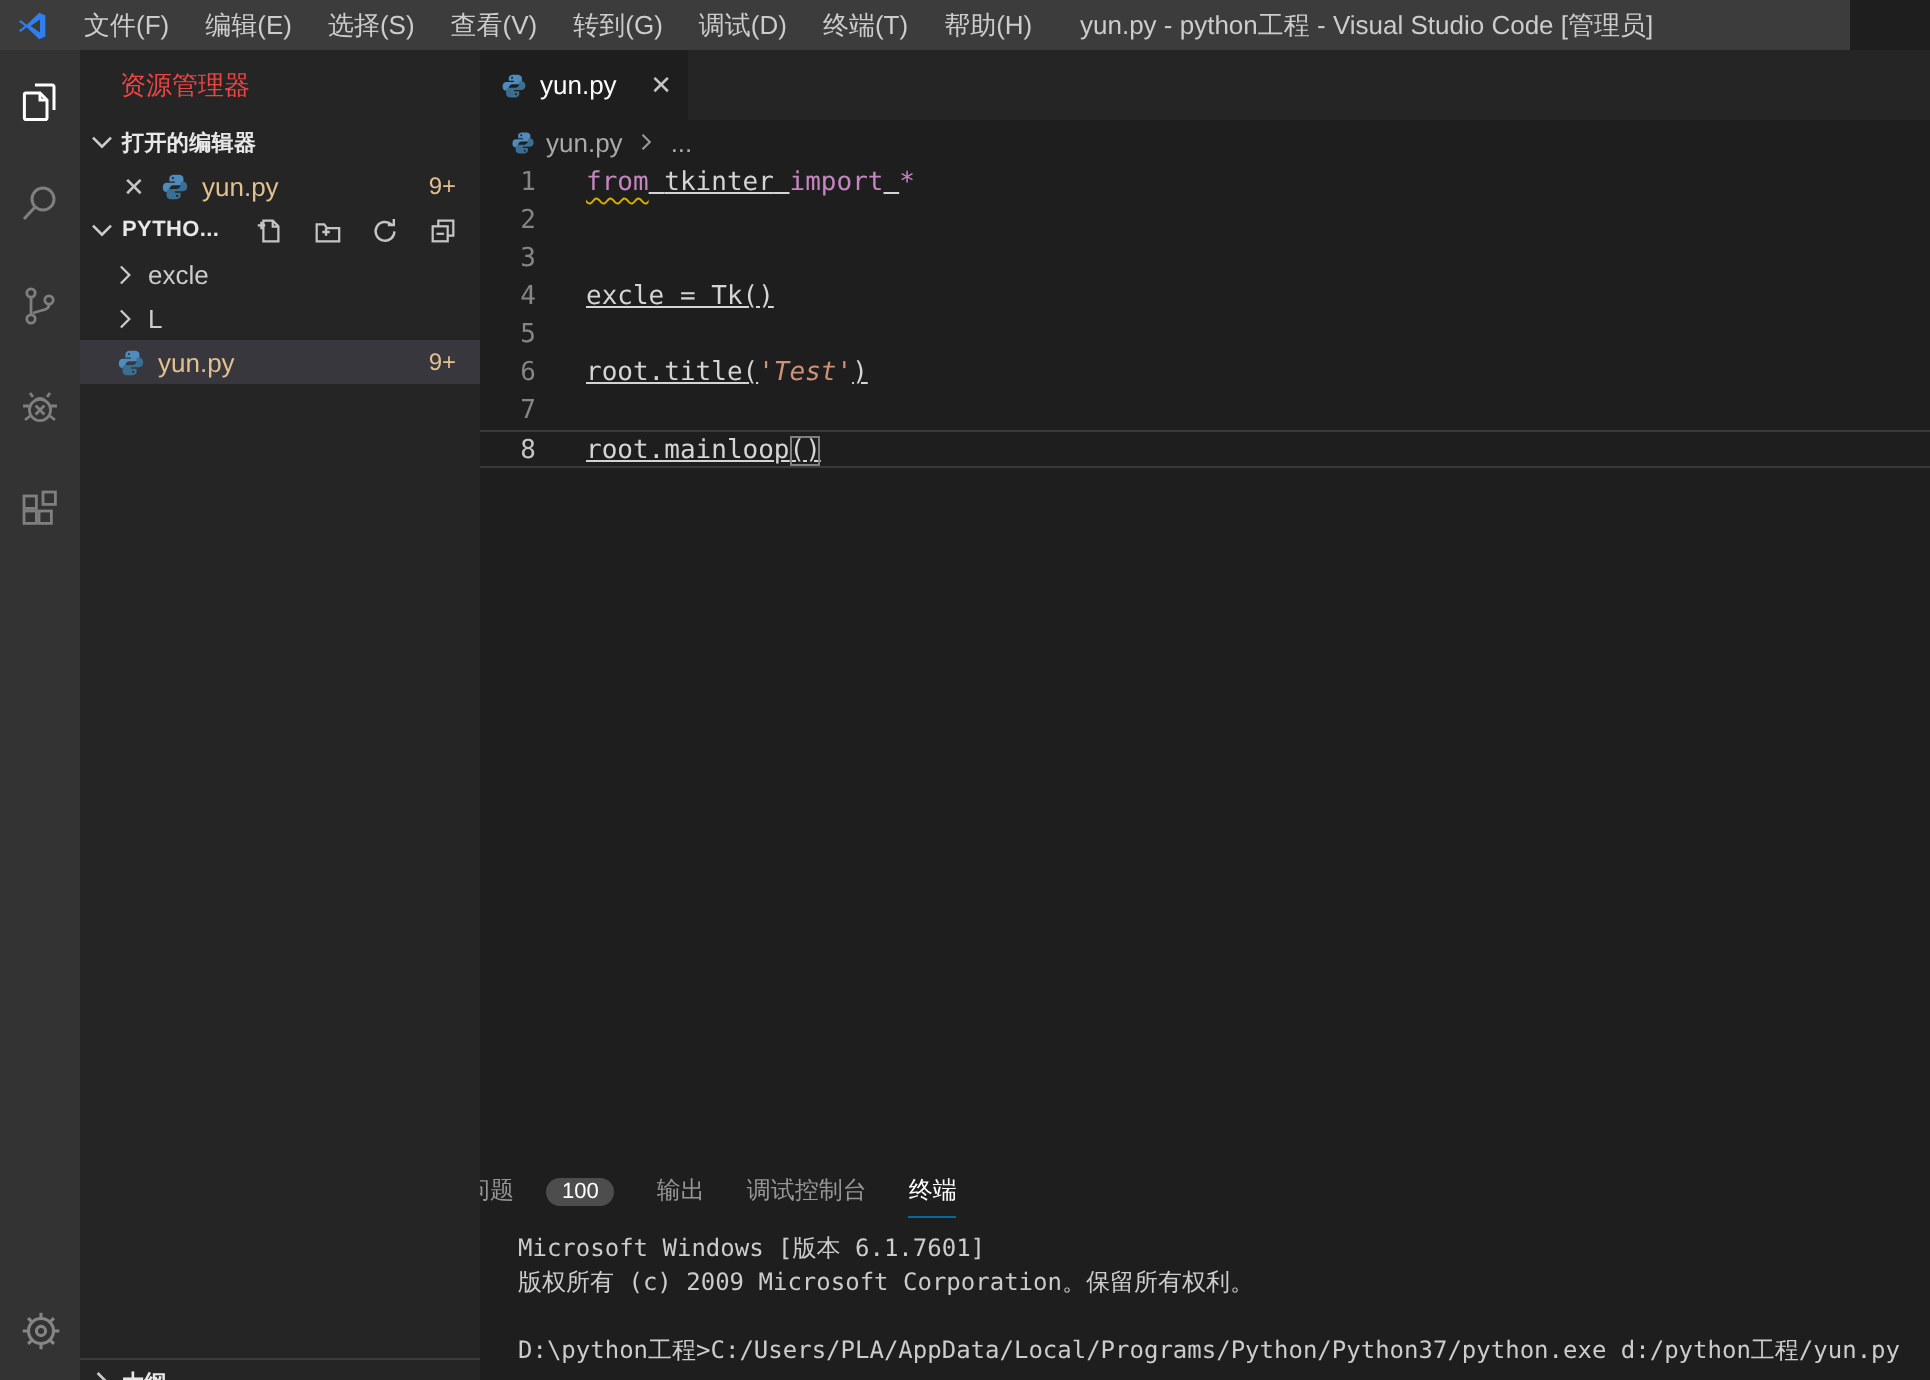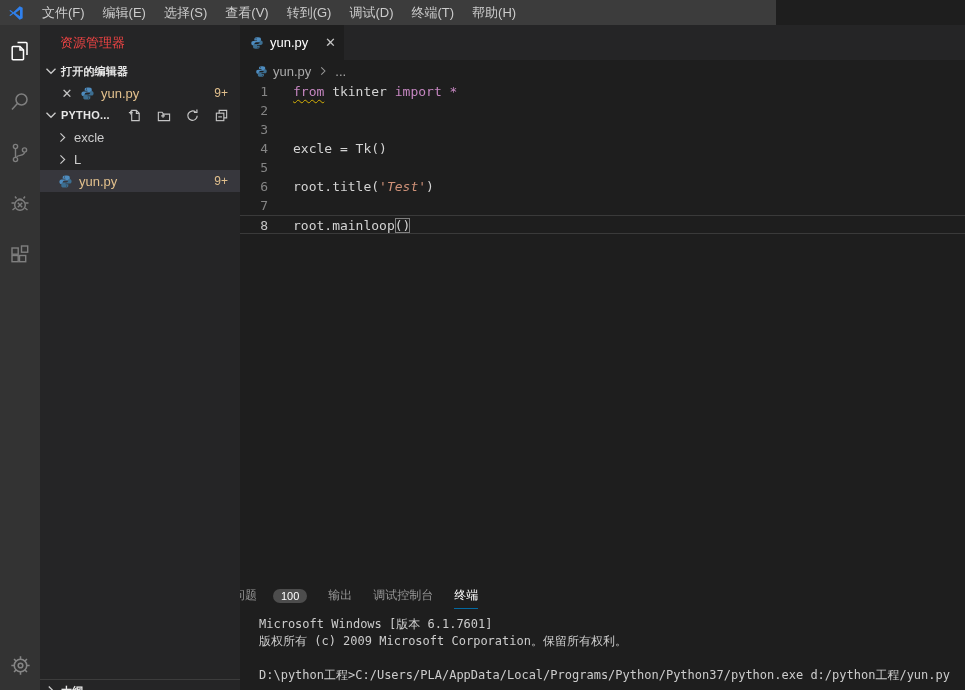--- a/index.html
+++ b/index.html
@@ -4,21 +4,21 @@
 <style>
   * { box-sizing: border-box; margin: 0; padding: 0; }
   html, body {
     width: 965px; height: 690px; overflow: hidden;
     background: var(--editor_bg, #1e1e1e);
     font-family: "Liberation Sans", sans-serif;
     position: relative;
   }
   
   .titlebar {
-    position: absolute; left: 0; top: 0; width: 776px; height: 25px;
+    position: absolute; left: 0; top: 0; width: 925px; height: 25px;
     background: var(--titlebar_bg, #3c3c3c);
     display: flex; align-items: center; z-index: 6;
   }
   .vscode-logo { width: 16px; height: 16px; margin: 0 9px 0 8px; flex: none; }
   .menus { display: flex; height: 25px; }
   .menu-item { color: #cccccc; font-size: 13px; height: 25px; line-height: 25px; padding: 0 9px; white-space: nowrap; cursor: default; }
   .window-title { position: absolute; left: 540px; top: 0; height: 25px; line-height: 25px; color: #cccccc; font-size: 13px; white-space: nowrap; }
   
   .activitybar { position: absolute; left: 0; top: 25px; width: 40px; height: 665px; background: var(--activitybar_bg, #333333); z-index: 5; }
   .ab-item { width: 40px; height: 51px; display: flex; align-items: center; justify-content: center; color: #7f7f7f; }
@@ -50,21 +50,21 @@
   .breadcrumb .pyicon { width: 13px; height: 13px; margin-right: 5px; }
   .bc-sep { margin: 0 5px; display: flex; color: #999999; }
   .code { font-family: "DejaVu Sans Mono", "Liberation Mono", monospace; font-size: 13px; }
   .code-line { display: flex; height: 19px; line-height: 19px; white-space: pre; }
   .code-line.current { border-top: 1px solid #3a3a3a; border-bottom: 1px solid #3a3a3a; }
   .ln { width: 28px; text-align: right; color: #858585; flex: none; font-size: 13px; }
   .current .ln { color: #c6c6c6; }
   .lcontent { padding-left: 25px; }
   .tok-kw { color: var(--keyword, #c586c0); }
   .tok-str { color: var(--string, #ce9178); font-style: italic; }
-  .tok-pl { color: var(--plain_code, #d4d4d4); }
+  .tok-pl { color: var(--plain_code, #d4d4d4); text-decoration: underline; }
   .sq { text-decoration: underline; text-decoration-style: wavy; text-decoration-color: var(--squiggle, #d5b106); text-decoration-thickness: 1px; text-underline-offset: 3px; }
   .brkbox { outline: 1px solid #7f7f7f; outline-offset: -1px; }
   
   .panel { position: absolute; left: 226px; top: 578px; width: 725px; height: 112px; background: var(--editor_bg, #1e1e1e); }
   .panel-tabs { display: flex; align-items: flex-start; padding: 9px 0 0 7px; height: 31px; }
   .panel-tab { margin-right: 21px; font-size: 12px; color: #969696; display: flex; align-items: center; padding-bottom: 4px; cursor: default; }
   .panel-tab.active { color: #ffffff; border-bottom: 1px solid #0369a1; }
   .panel-badge { background: var(--badge_bg, #4d4d4d); color: #ffffff; border-radius: 11px; padding: 1px 8px; font-size: 11px; margin-left: 16px; font-weight: normal; }
   .terminal { padding: 7px 0 0 5px; font-family: "DejaVu Sans Mono", "Liberation Mono", monospace; font-size: 12px; line-height: 17px; color: #cccccc; }
   .term-line { white-space: pre; height: 17px; padding-left: 28px; }
@@ -79,20 +79,21 @@
   <div class="menus" id="menu-bar">
       <div class="menu-item">文件(F)</div>
       <div class="menu-item">编辑(E)</div>
       <div class="menu-item">选择(S)</div>
       <div class="menu-item">查看(V)</div>
       <div class="menu-item">转到(G)</div>
       <div class="menu-item">调试(D)</div>
       <div class="menu-item">终端(T)</div>
       <div class="menu-item">帮助(H)</div>
     </div>
+  <div class="window-title">yun.py - python工程 - Visual Studio Code [管理员]</div>
 </div>
 
 <div class="activitybar">
   <div class="ab-item active">
     <svg width="24" height="24" viewBox="0 0 24 24" fill="none" stroke="currentColor" stroke-width="1.5">
       <path d="M9.5 3.5h8.5a1 1 0 0 1 1 1V16"></path>
       <path d="M5 7.5h7l3.5 3.5v9a.8.8 0 0 1-.8.8H5a.8.8 0 0 1-.8-.8V8.3A.8.8 0 0 1 5 7.5z" fill="#333333"></path>
       <path d="M12 7.8v3.2h3.3"></path>
     </svg>
   </div>

